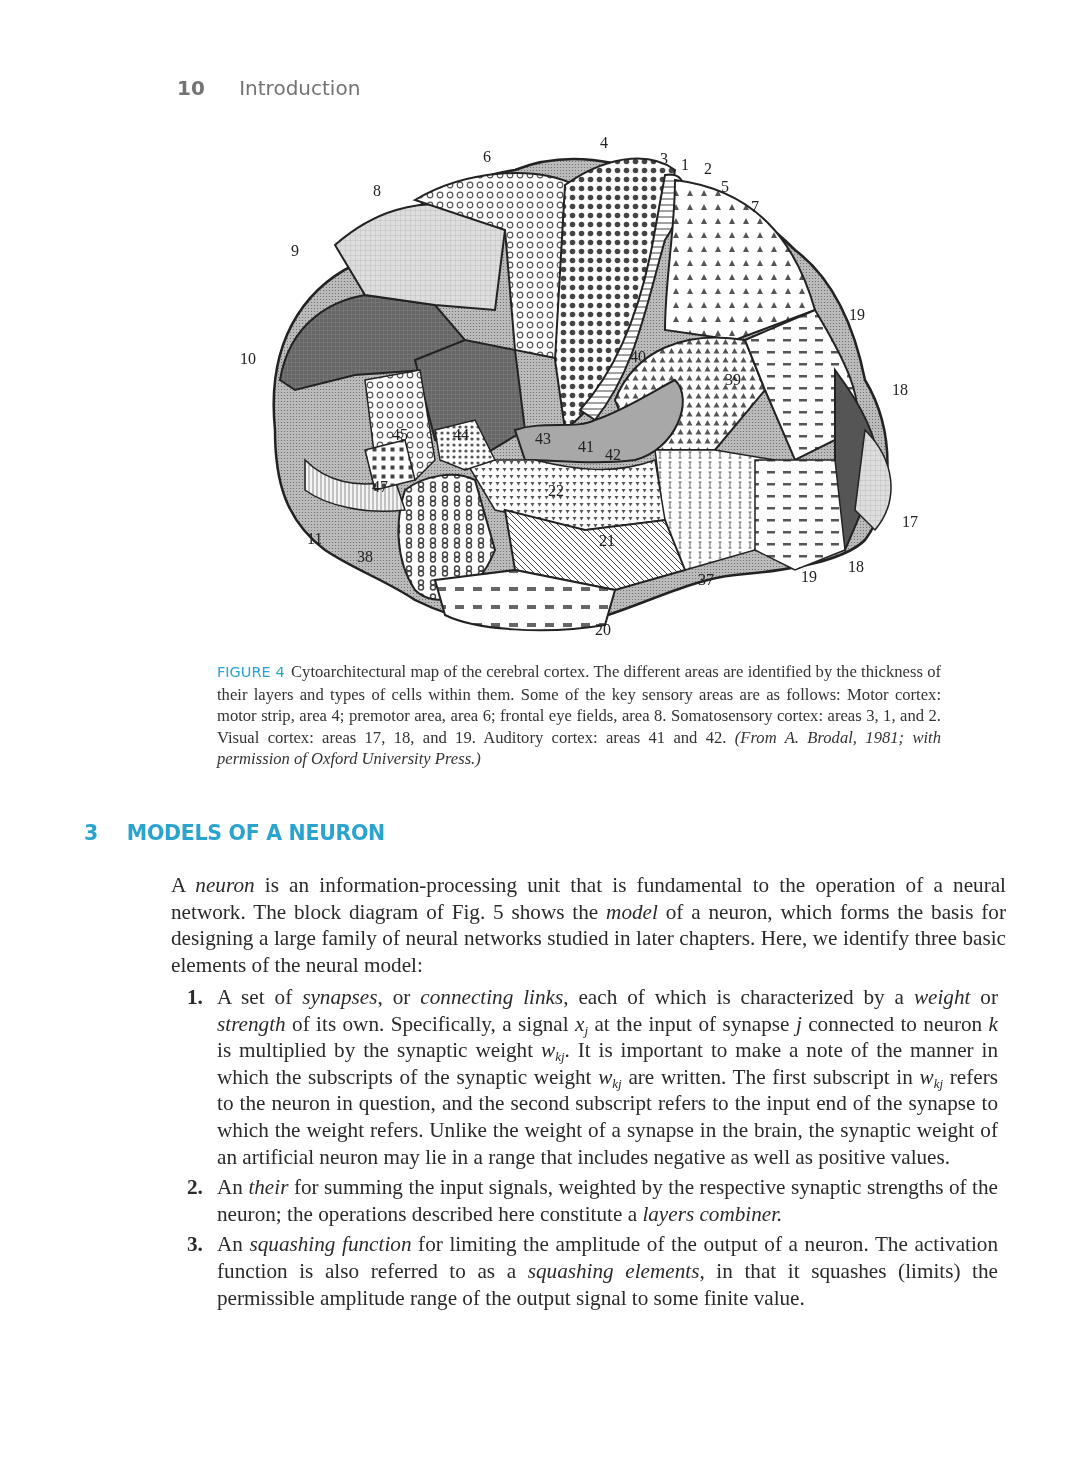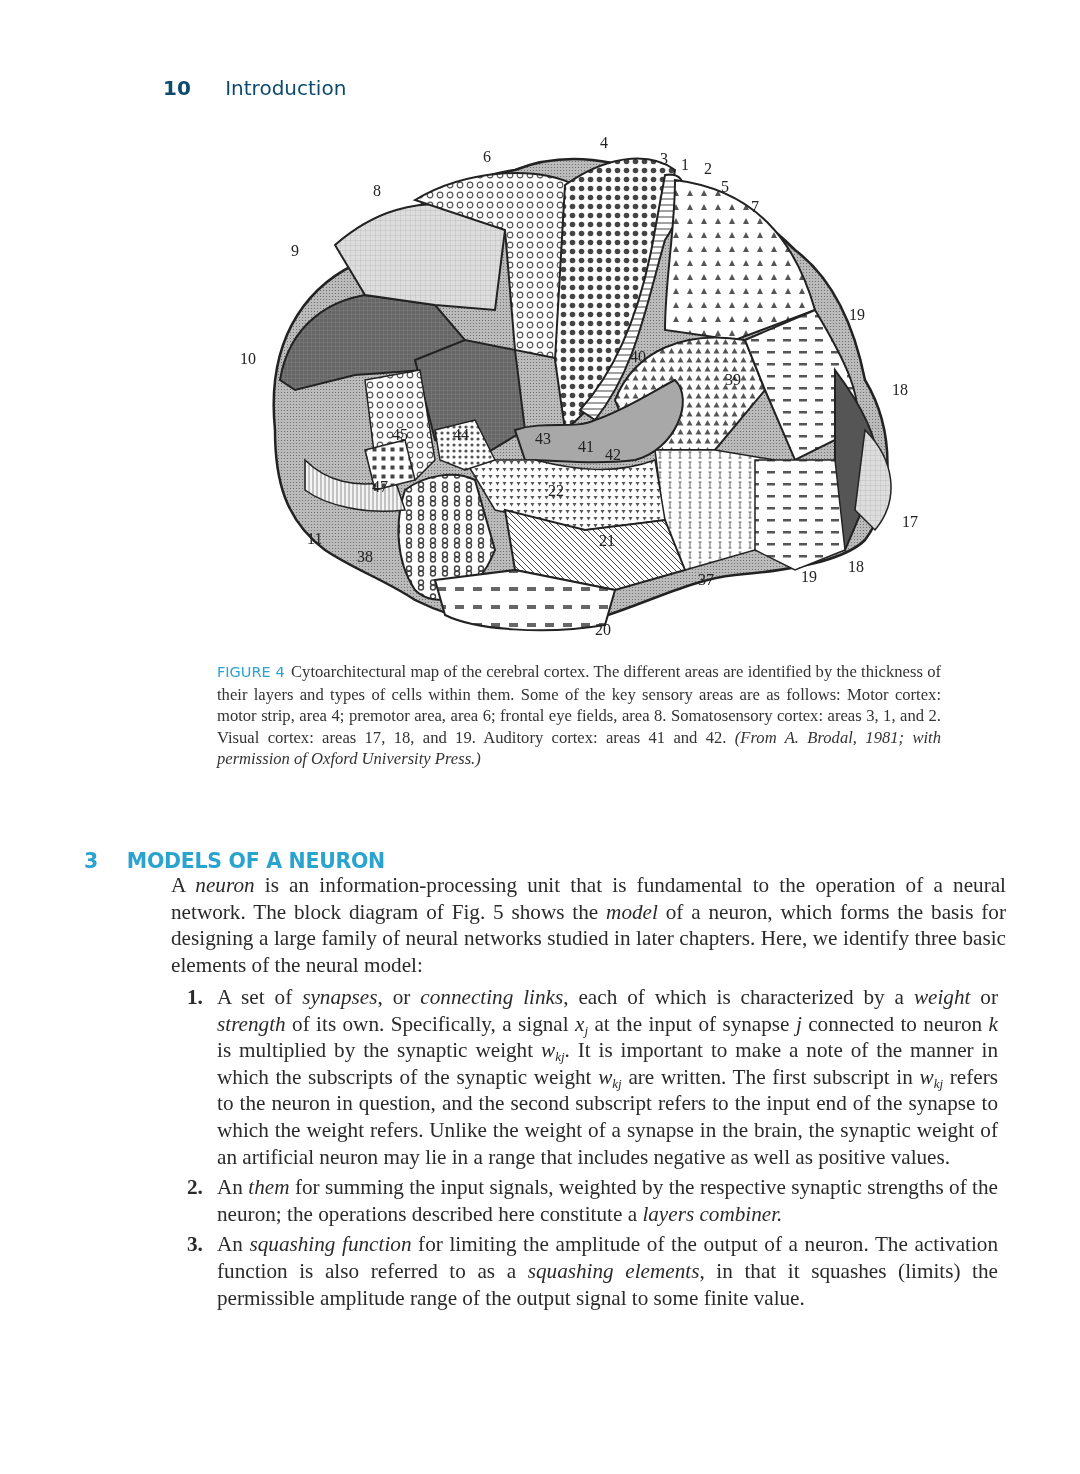--- a/index.html
+++ b/index.html
@@ -1,23 +1,23 @@
 <!DOCTYPE html>
 <html><head>
 <meta charset="utf-8">
 <style>
   html, body { margin:0; padding:0; background:#ffffff; }
   body { width:1080px; height:1474px; position:relative; overflow:hidden; color:#2a2a2a; }
-  .header { position:absolute; left:163px; top:76px; font-family:"DejaVu Sans", sans-serif; font-size:20px; color:#0c4a6e; }
+  .header { position:absolute; left:177px; top:76px; font-family:"DejaVu Sans", sans-serif; font-size:20px; color:#737373; }
   .header .pgnum { font-weight:bold; margin-right:28px; }
   .figure { position:absolute; left:235px; top:130px; width:700px; height:510px; }
   .caption { position:absolute; left:217px; top:661px; width:724px; font-family:"Liberation Serif", serif; font-size:16.6px; line-height:21.5px; color:#333; text-align:justify; }
   .caption .fig-label { font-family:"DejaVu Sans", sans-serif; font-size:14.5px; color:#2aa4cf; margin-right:2px; }
   .caption .credit { font-style:italic; }
-  .section-head { position:absolute; left:84px; top:821px; font-family:"DejaVu Sans", sans-serif; font-weight:bold; font-size:20.5px; color:#2aa4cf; letter-spacing:-0.3px;margin-top:28px; }
+  .section-head { position:absolute; left:84px; top:821px; font-family:"DejaVu Sans", sans-serif; font-weight:bold; font-size:20.5px; color:#2aa4cf; letter-spacing:-0.3px; }
   .section-head .num { margin-right:22px; }
   .body-text { position:absolute; left:163px; width:835px; font-family:"Liberation Serif", serif; font-size:21.2px; line-height:26.6px; color:#2a2a2a; text-align:justify; }
   .intro { top:864px; }
   .list { position:absolute; left:187px; width:811px; top:984px; margin:0; padding:0; list-style:none; font-family:"Liberation Serif", serif; font-size:21.2px; line-height:26.6px; color:#2a2a2a; }
   .list li { position:relative; padding-left:30px; text-align:justify; margin-bottom:4px; }
   .list li .n { position:absolute; left:0; top:0; font-weight:bold; }
   i { font-style:italic; }
   sub { font-size:13px; vertical-align:-4px; line-height:0; }
   .svg-label { font-family:"Liberation Serif", serif; font-size:16px; fill:#222; }
 </style>
@@ -178,19 +178,19 @@
   <span>A </span><i>neuron</i><span> is an information-processing unit that is fundamental to the operation of a neural network. The block diagram of Fig. 5 shows the </span><i>model</i><span> of a neuron, which forms the basis for designing a large family of neural networks studied in later chapters. Here, we identify three basic elements of the neural model:</span>
 </p>
 
 <ol class="list">
   <li>
     <span class="n">1.</span>
     <span>A set of </span><i>synapses</i><span>, or </span><i>connecting links</i><span>, each of which is characterized by a </span><i>weight</i><span> or </span><i>strength</i><span> of its own. Specifically, a signal </span><i>x</i><sub><i>j</i></sub><span> at the input of synapse </span><i>j</i><span> connected to neuron </span><i>k</i><span> is multiplied by the synaptic weight </span><i>w</i><sub><i>kj</i></sub><span>. It is important to make a note of the manner in which the subscripts of the synaptic weight </span><i>w</i><sub><i>kj</i></sub><span> are written. The first subscript in </span><i>w</i><sub><i>kj</i></sub><span> refers to the neuron in question, and the second subscript refers to the input end of the synapse to which the weight refers. Unlike the weight of a synapse in the brain, the synaptic weight of an artificial neuron may lie in a range that includes negative as well as positive values.</span>
   </li>
   <li>
     <span class="n">2.</span>
-    <span>An </span><i>them</i><span> for summing the input signals, weighted by the respective synaptic strengths of the neuron; the operations described here constitute a </span><i>layers combiner.</i><span></span>
+    <span>An </span><i>their</i><span> for summing the input signals, weighted by the respective synaptic strengths of the neuron; the operations described here constitute a </span><i>layers combiner.</i><span></span>
   </li>
   <li>
     <span class="n">3.</span>
     <span>An </span><i>squashing function</i><span> for limiting the amplitude of the output of a neuron. The activation function is also referred to as a </span><i>squashing elements</i><span>, in that it squashes (limits) the permissible amplitude range of the output signal to some finite value.</span>
   </li>
 </ol>
 
 </body></html>

